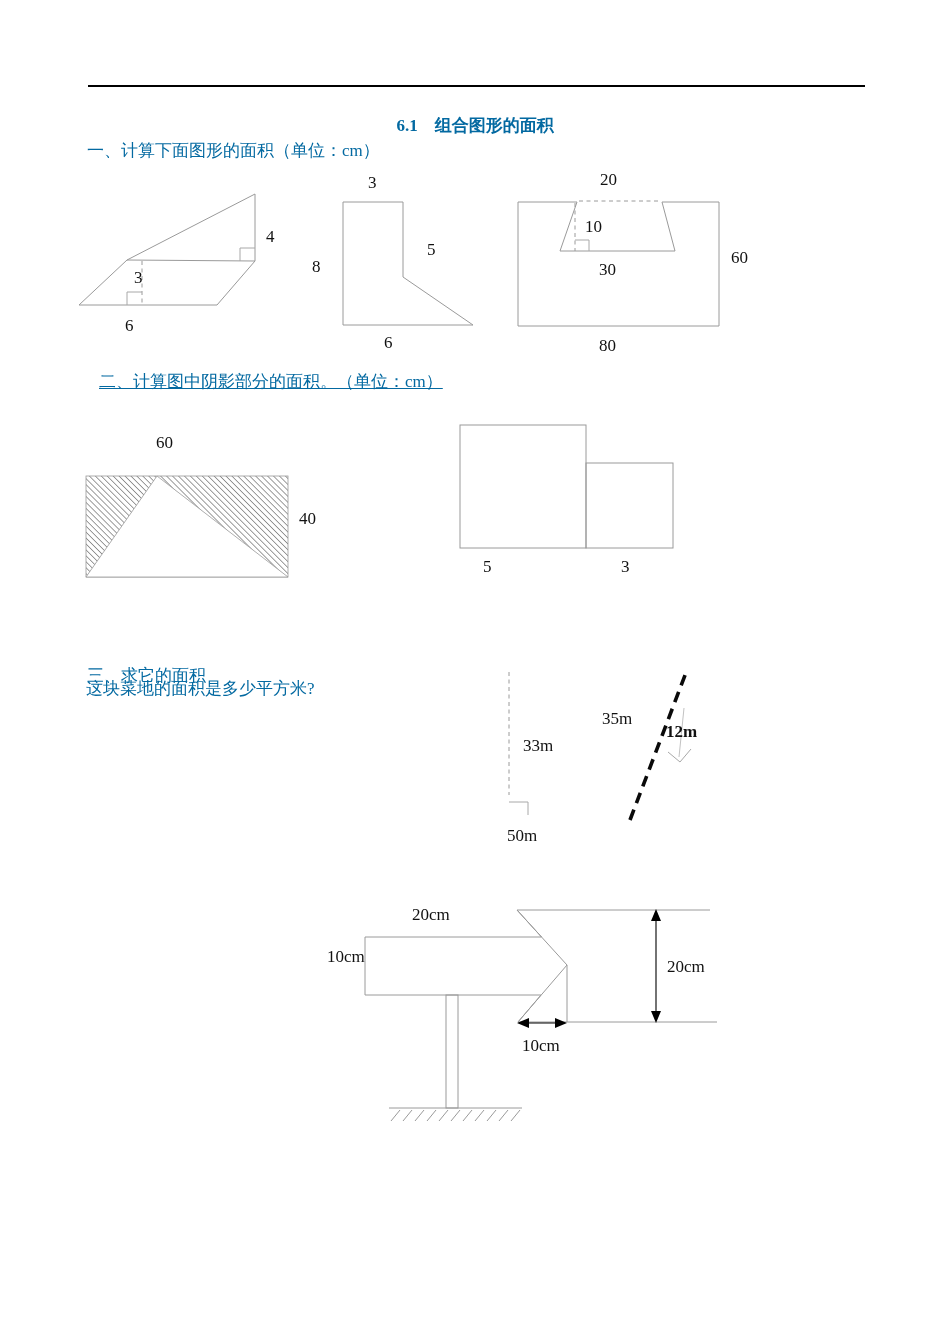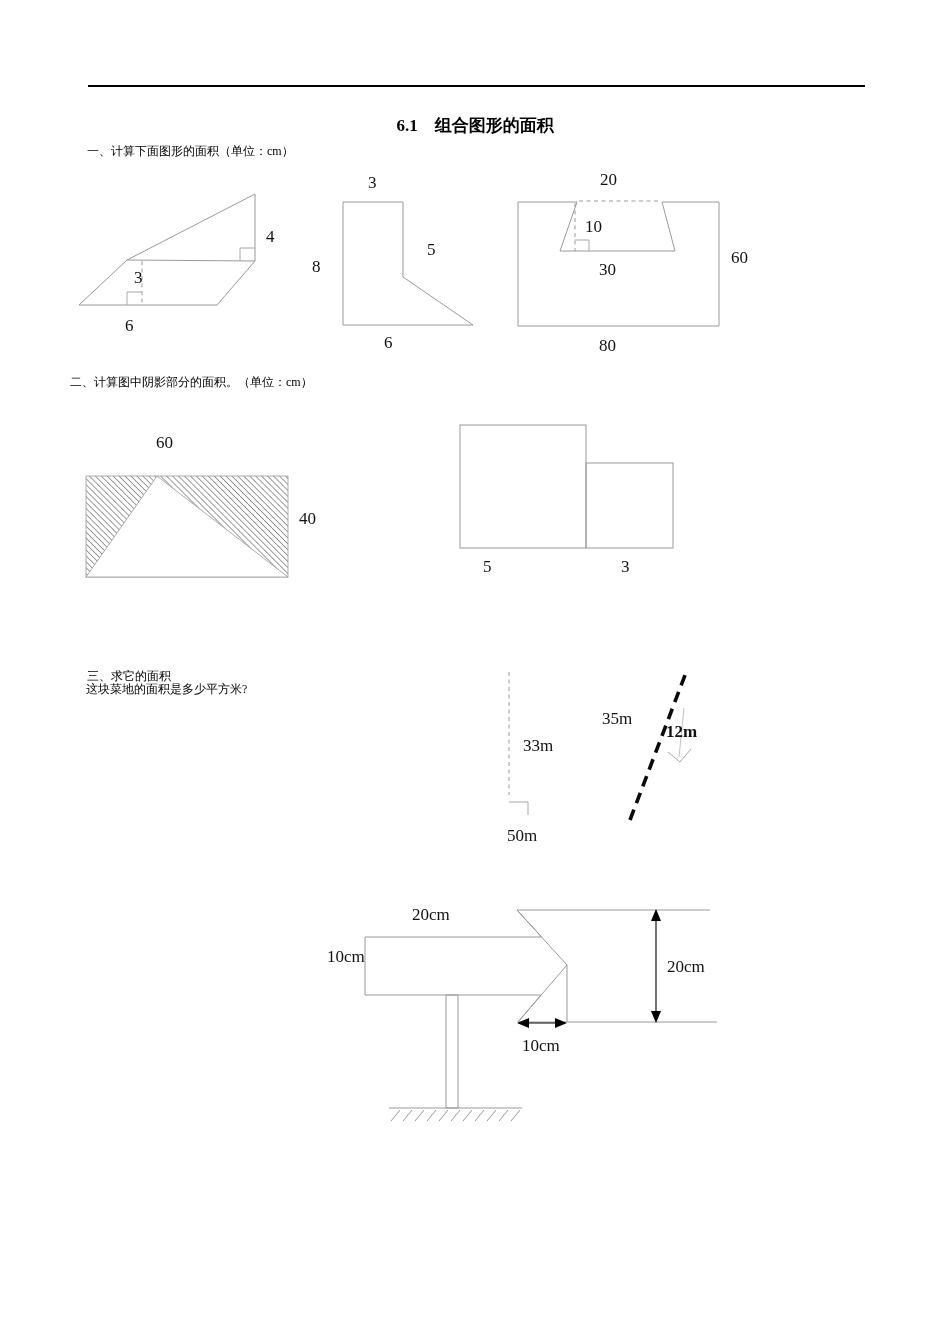--- a/index.html
+++ b/index.html
@@ -1,21 +1,21 @@
 <!DOCTYPE html>
 <html><head>
 <meta charset="utf-8">
 <style>
   html,body{margin:0;padding:0;background:#fff;}
   #page{
     position:relative;width:950px;height:1344px;background:#ffffff;
-    font-family:"Liberation Serif","DejaVu Serif",serif;color:#000000;overflow:hidden;
+    font-family:"Liberation Serif","DejaVu Serif",serif;color:#0369a1;overflow:hidden;
   }
   .abs{position:absolute;}
-  .txt{font-size:12px;line-height:20px;white-space:pre;}
+  .txt{font-size:17px;line-height:20px;white-space:pre;}
   .title{font-weight:bold;font-size:17px;text-align:center;left:0;right:0;}
   .rule{height:2px;background:#000;}
   svg{position:absolute;overflow:visible;}
   svg text{font-family:"Liberation Serif","DejaVu Serif",serif;font-size:17px;fill:#111;}
   svg text.bold{font-weight:bold;}
   .shape{stroke:#9a9a9a;stroke-width:1;fill:none;}
   .dash{stroke:#9a9a9a;stroke-width:1;fill:none;stroke-dasharray:4 3.5;}
   .mark{stroke:#a8a8a8;stroke-width:1;fill:none;}
   .faint{stroke:#c2c2c2;stroke-width:1;fill:none;}
   .bolddash{stroke:#0a0a0a;stroke-width:3.6;fill:none;stroke-dasharray:11 7;}
@@ -58,21 +58,21 @@
     <polyline class="shape" points="577,202 560,251 675,251 662,202"></polyline>
     <line class="dash" x1="575" y1="203" x2="575" y2="251"></line>
     <polyline class="mark" points="575,240 589,240 589,251"></polyline>
     <text x="600" y="185">20</text>
     <text x="585" y="232">10</text>
     <text x="599" y="275">30</text>
     <text x="731" y="263">60</text>
     <text x="599" y="351">80</text>
   </svg>
 
-  <div class="abs txt" style="left:70px;top:372px;">二、计算图中阴影部分的面积。（单位：cm）</div>
+  <div class="abs txt" style="left:99px;top:372px;text-decoration:underline;">二、计算图中阴影部分的面积。（单位：cm）</div>
 
   <svg style="left:75px;top:428px;width:260px;height:165px;" viewBox="75 428 260 165">
     <defs>
       <pattern id="hatch" width="4.2" height="4.2" patternUnits="userSpaceOnUse" patternTransform="rotate(45)">
         <rect width="4.2" height="4.2" fill="#ffffff"></rect>
         <line x1="0" y1="0" x2="4.2" y2="0" stroke="#4d4d4d" stroke-width="1.1"></line>
       </pattern>
     </defs>
     <rect x="86" y="476" width="202" height="101" fill="url(#hatch)" stroke="#999" stroke-width="0.8"></rect>
     <polygon points="157,476 288,577 86,577" fill="#ffffff" stroke="#999" stroke-width="0.8"></polygon>

